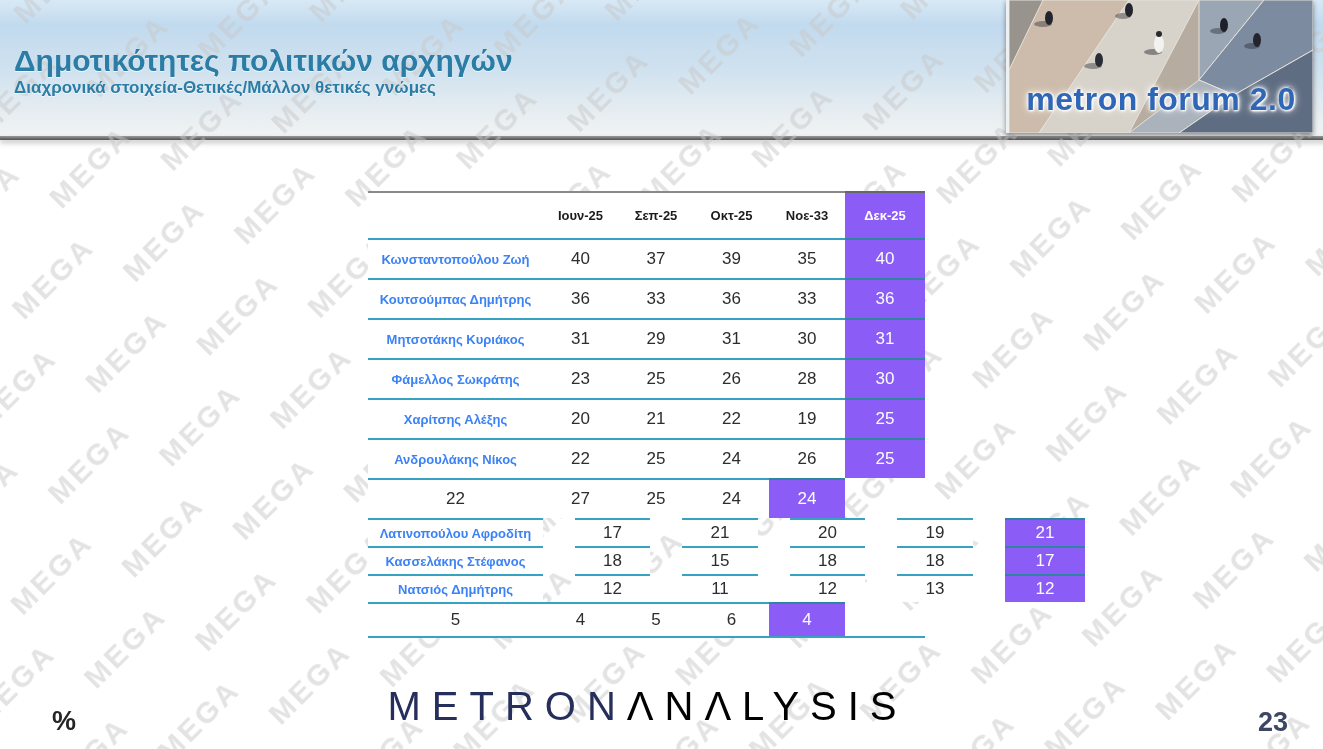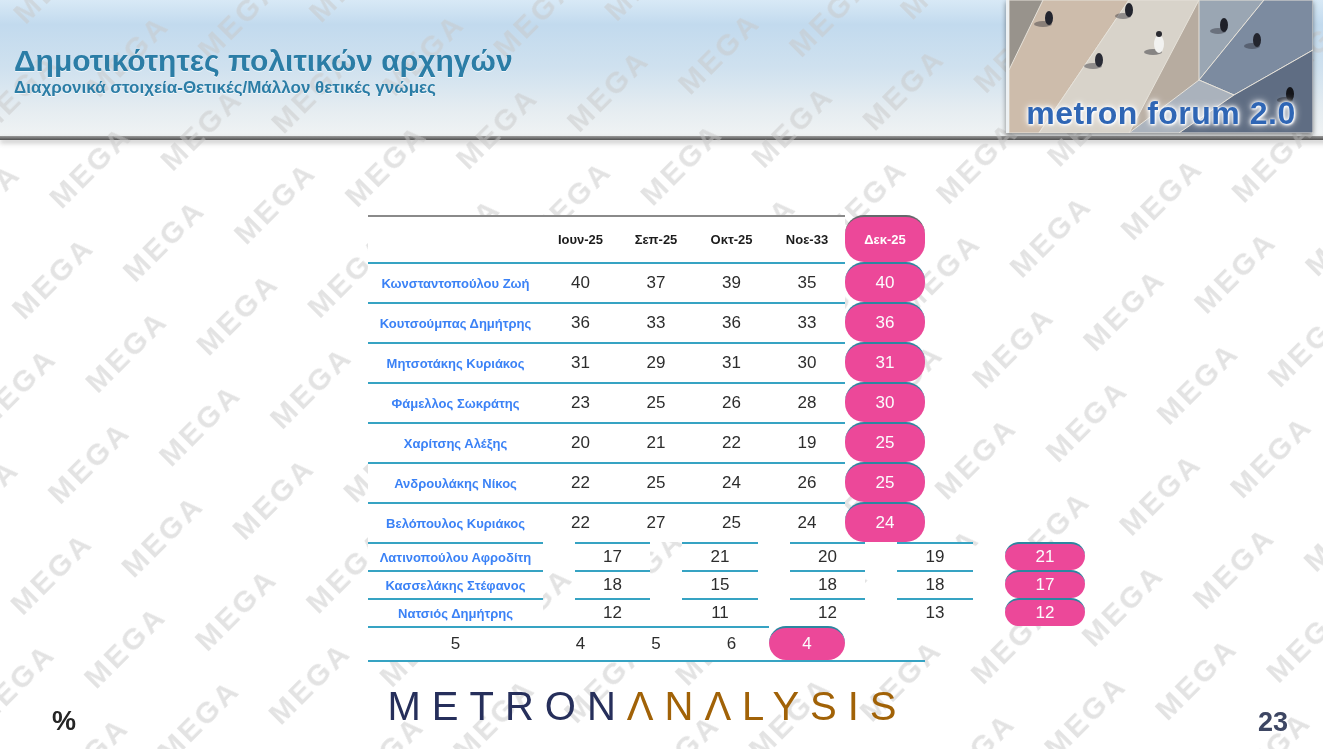--- a/index.html
+++ b/index.html
@@ -21,47 +21,47 @@
   
   .titles { position:absolute; left:14px; top:44px; z-index:2; }
   .title { font-size:30px; font-weight:700; color:#2b7da6; text-shadow:0 1px 0 rgba(255,255,255,.7); }
   .subtitle { font-size:17px; font-weight:700; color:#2b7da6; 
               text-shadow:0 1px 0 rgba(255,255,255,.7); }
 
   
   .logo { position:absolute; left:1006px; top:0; width:304px; height:133px; z-index:3;
           border-left:3px solid #edf1f3; box-shadow:0 2px 5px rgba(0,0,0,.45); }
   .logo svg { position:absolute; left:0; top:0; }
-  .logo-text { position:absolute; left:0; right:0; bottom:1px; text-align:center; z-index:2;
+  .logo-text { position:absolute; left:0; right:0; bottom:15px; text-align:center; z-index:2;
                font-size:32px; font-weight:700; color:#2f66b5; letter-spacing:.5px;
                text-shadow:0 0 3px #fff, 0 0 5px #fff, 0 0 8px rgba(255,255,255,.95), 1px 1px 2px #fff; }
 
   
-  .table { position:absolute; left:368px; top:215px; width:557px; z-index:2;
+  .table { position:absolute; left:368px; top:191px; width:557px; z-index:2;
            border-bottom:2px solid #36a3c3; }
   .trow { display:grid; grid-template-columns:175px 75px 76px 75px 76px 80px;
           height:40px; box-sizing:border-box; }
   .trow.thead { height:47px; }
   .trow:nth-child(9), .trow:nth-child(10), .trow:nth-child(11) { height:28px;gap:32px; }
   .trow:nth-child(12) { height:34px; }
   .cell { display:flex; align-items:center; justify-content:center; background:#fff;
           border-top:2px solid #36a3c3; box-sizing:border-box; }
   .thead .cell { border-top-color:#8a8a8a; }
   .cell.lbl { font-size:13px; font-weight:700; color:#3b82f6; }
   .cell.month { font-size:13px; font-weight:700; color:#1c1c1c; }
   .cell.num { font-size:17px; font-weight:400; color:#2d2d2d; }
-  .cell.dark { background:#ec4899; border-top-color:#2c86a0;border-radius:19px; }
+  .cell.dark { background:#8b5cf6; border-top-color:#2c86a0; }
   .thead .cell.dark { border-top-color:#63696b; color:#ffffff; }
   .cell.num.dark { color:#fbfdfd; }
 
   
   .brand { position:absolute; left:360px; top:684px; width:575px; z-index:2; text-align:center;
            font-size:40px; font-weight:400; letter-spacing:11px; white-space:nowrap; }
   .brand-navy { color:#262f5b; }
-  .brand-teal { color:#a16207; }
+  .brand-teal { color:#000000; }
 
   .pct { position:absolute; left:52px; top:706px; z-index:2; font-size:27px; font-weight:700; color:#252525; }
   .pageno { position:absolute; left:1258px; top:707px; z-index:2; font-size:27px; font-weight:700; color:#3d4663; }
 </style>
 </head>
 <body>
 
 <div class="page">
 
   <div class="band"></div>
@@ -162,21 +162,20 @@
       </div>
       <div class="trow">
         <div class="cell lbl">Ανδρουλάκης Νίκος</div>
         <div class="cell num">22</div>
         <div class="cell num">25</div>
         <div class="cell num">24</div>
         <div class="cell num">26</div>
         <div class="cell num dark">25</div>
       </div>
       <div class="trow">
-        <div class="cell lbl">Βελόπουλος Κυριάκος</div>
         <div class="cell num">22</div>
         <div class="cell num">27</div>
         <div class="cell num">25</div>
         <div class="cell num">24</div>
         <div class="cell num dark">24</div>
       </div>
       <div class="trow">
         <div class="cell lbl">Λατινοπούλου Αφροδίτη</div>
         <div class="cell num">17</div>
         <div class="cell num">21</div>

